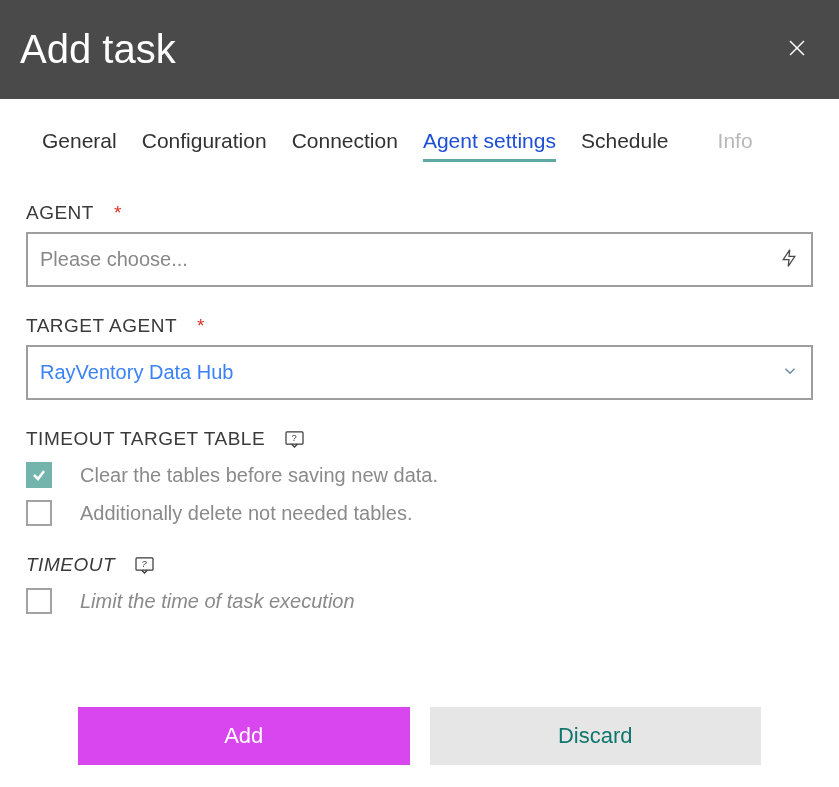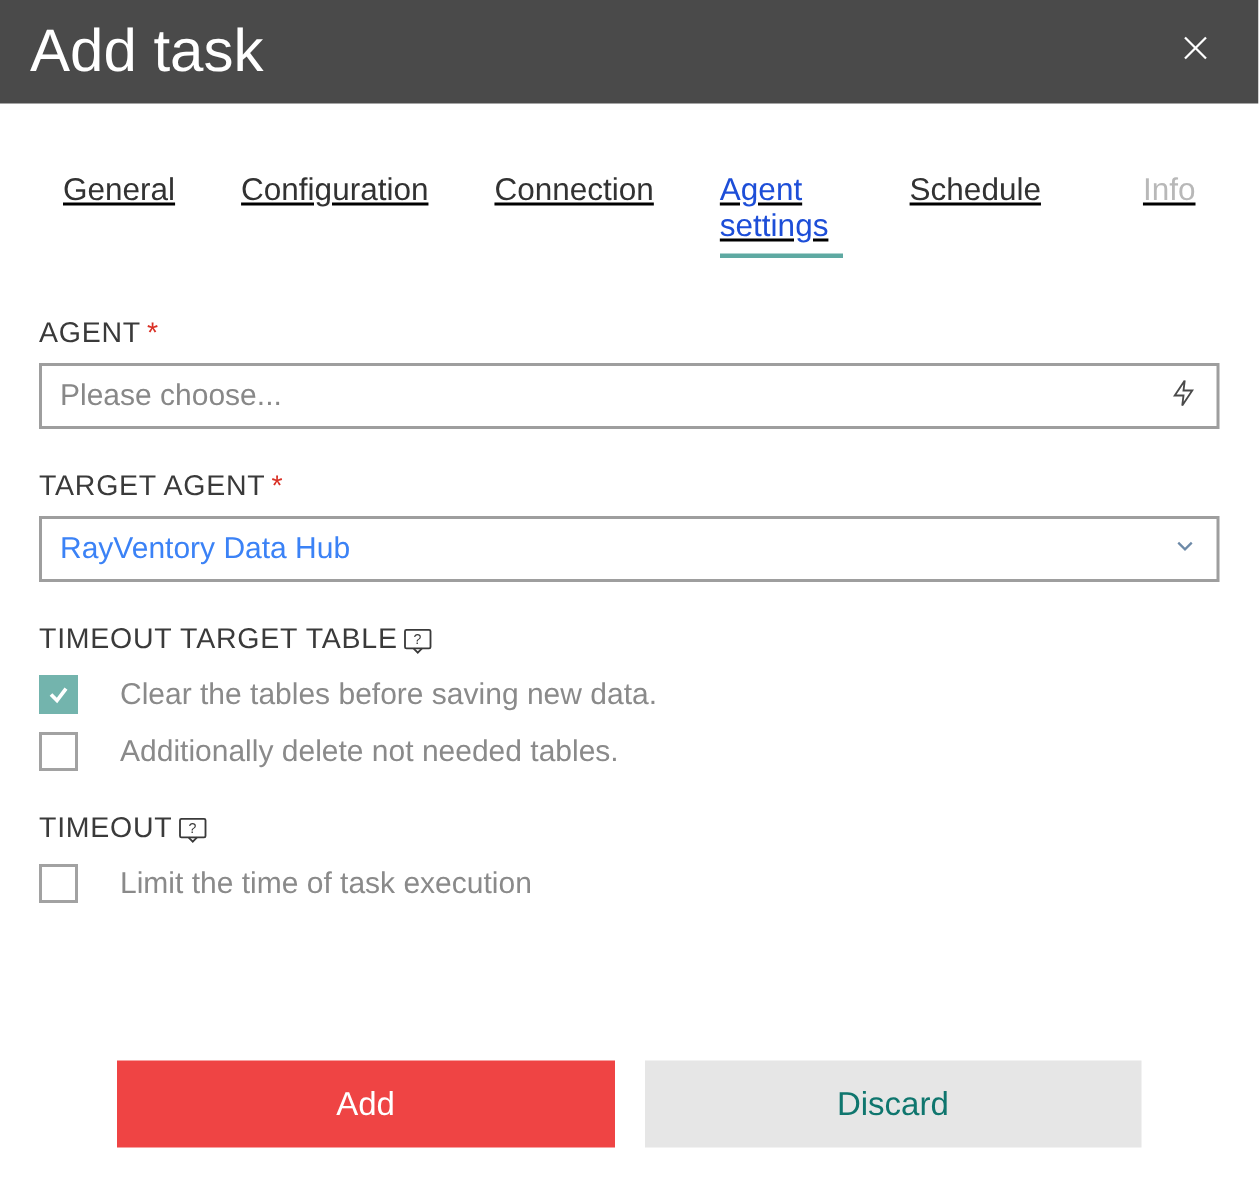--- a/index.html
+++ b/index.html
@@ -9,21 +9,21 @@
     }
     body {
       font-family: "Segoe UI", -apple-system, sans-serif;
       width: 839px;
       height: 787px;
       background: #ffffff;
       overflow: hidden;
     }
     .header {
       background: #4a4a4a;
-      height: 69px;
+      height: 99px;
       display: flex;
       align-items: center;
       justify-content: space-between;
       padding: 0 28px 0 20px;
     }
     .header-title {
       color: #fff;
       font-size: 40px;
       font-weight: 300;
     }
@@ -33,23 +33,22 @@
       padding: 4px;
     }
     .close-icon svg {
       width: 20px;
       height: 20px;
       stroke: #fff;
       stroke-width: 1.5;
     }
     .tabs {
       display: flex;
-      gap: 44px;
-      padding: 46px 42px 0 42px;
-      text-decoration: underline;
+      gap: 25px;
+      padding: 30px 42px 0 42px;
     }
     .tab {
       font-size: 21px;
       color: #323232;
       padding-bottom: 6px;
       cursor: pointer;
       border-bottom: 3px solid transparent;
     }
     .tab.active {
       border-bottom: 3px solid #5ea9a2;
@@ -64,42 +63,42 @@
     }
     .field-group {
       margin-bottom: 28px;
     }
     .field-label {
       font-size: 19px;
       color: #3a3a3a;
       letter-spacing: 0.5px;
       display: flex;
       align-items: center;
-      gap: 4px;
+      gap: 20px;
     }
     .required {
       color: #d93025;
     }
     .help-icon {
       display: inline-flex;
       align-items: center;
       justify-content: center;
     }
     .help-icon svg {
       width: 19px;
       height: 17px;
       stroke: #3a3a3a;
       fill: none;
       stroke-width: 1.3;
     }
     .select-wrap {
       position: relative;
       margin-top: 8px;
       border: 2px solid #9e9e9e;
-      height: 44px;
+      height: 55px;
       display: flex;
       align-items: center;
       padding: 0 12px;
       cursor: pointer;
     }
     .select-value {
       flex: 1;
       font-size: 20px;
       color: #3b82f6;
     }
@@ -164,21 +163,21 @@
       flex: 1;
       height: 58px;
       display: flex;
       align-items: center;
       justify-content: center;
       font-size: 22px;
       cursor: pointer;
       border: none;
     }
     .btn-primary {
-      background: #ef4444;
+      background: #d946ef;
       color: #fff;
     }
     .btn-secondary {
       background: #e6e6e6;
       color: #0f766e;
     }
   </style>
 </head>
 <body>
 
@@ -251,21 +250,21 @@
           </svg>
       </div>
       <div class="checkbox-label">Clear the tables before saving new data.</div>
     </div>
     <div class="checkbox-row">
       <div class="checkbox"></div>
       <div class="checkbox-label">Additionally delete not needed tables.</div>
     </div>
   </div>
 
-  <div class="field-group" style="">
+  <div class="field-group" style="font-style:italic;">
     <div class="field-label">
       <span>TIMEOUT</span>
       <span class="help-icon">
         <svg viewBox="0 0 20 18">
             <rect x="1" y="1" width="18" height="13" rx="1"></rect>
             <path d="M7 14 L10 17 L13 14"></path>
             <text x="10" y="11" font-size="10" text-anchor="middle" fill="#3a3a3a" stroke="none">?</text>
           </svg>
       </span>
     </div>

